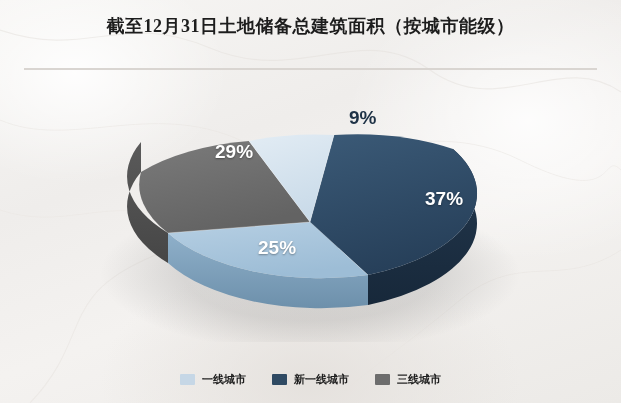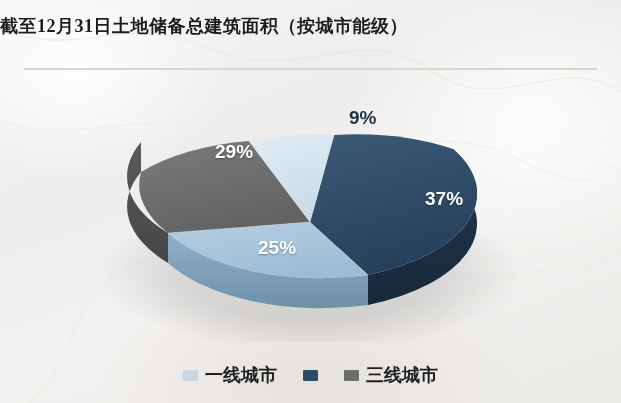--- a/index.html
+++ b/index.html
@@ -15,21 +15,21 @@
     background:
       radial-gradient(ellipse 220px 160px at 12% 18%, rgba(255,255,255,0.9), rgba(255,255,255,0) 70%),
       radial-gradient(ellipse 260px 200px at 85% 30%, rgba(255,255,255,0.85), rgba(255,255,255,0) 70%),
       radial-gradient(ellipse 300px 180px at 50% 95%, rgba(228,224,220,0.9), rgba(255,255,255,0) 70%),
       linear-gradient(160deg,#f7f6f4 0%,#efedeb 35%,#f4f2f0 60%,#eceae7 100%);
   }
   .veins{
     position:absolute;inset:0;opacity:.5;
   }
   .title-wrap{
-    position:absolute;left:0;top:14px;width:621px;text-align:left;
+    position:absolute;left:0;top:14px;width:621px;text-align:center;
   }
   .title{
     font-size:18px;font-weight:bold;color:#1d1d1d;letter-spacing:.5px;
     font-family:"Liberation Serif","DejaVu Serif",serif;
   }
   .title-rule{
     position:absolute;left:24px;top:68px;width:573px;height:2px;background:#d9d5d1;
   }
   .chart-area{
     position:absolute;left:0;top:74px;width:621px;height:268px;
@@ -38,21 +38,21 @@
     position:absolute;color:#fff;font-weight:bold;font-size:19px;
     text-shadow:0 1px 2px rgba(0,0,0,.35);
     font-family:"Liberation Sans","DejaVu Sans",sans-serif;
   }
   .legend{
     position:absolute;left:0;bottom:16px;width:621px;
     display:flex;justify-content:center;align-items:center;gap:26px;
   }
   .legend-item{display:flex;align-items:center;gap:7px;}
   .swatch{width:15px;height:11px;display:inline-block;border-radius:1px;}
-  .legend-label{font-size:18px;color:#1f1f1f;font-weight:bold;}
+  .legend-label{font-size:11px;color:#1f1f1f;font-weight:bold;}
 </style>
 </head>
 <body>
 
 <div class="bg"></div>
 
 <svg class="veins" width="621" height="403">
   <path d="M0,30 C90,60 120,10 210,48 S360,20 430,70 S560,50 621,92" stroke="#e4e0dc" stroke-width="1.2" fill="none"></path>
   <path d="M0,120 C70,150 150,100 240,140 S420,110 520,160 S600,150 621,170" stroke="#e8e4e0" stroke-width="1" fill="none"></path>
   <path d="M30,403 C90,340 60,300 140,262 S230,230 300,250" stroke="#e6e2de" stroke-width="1.1" fill="none"></path>
@@ -133,18 +133,19 @@
   <div class="pct" style="left:215px;top:67px;">29%</div>
 </div>
 
 <div class="legend">
   <div class="legend-item">
     <span class="swatch" style="background:#c6d7e6"></span>
     <span class="legend-label">一线城市</span>
   </div>
   <div class="legend-item">
     <span class="swatch" style="background:#2f4a63"></span>
+    <span class="legend-label">新一线城市</span>
   </div>
   <div class="legend-item">
     <span class="swatch" style="background:#6d6d6d"></span>
     <span class="legend-label">三线城市</span>
   </div>
 </div>
 
 </body></html>

